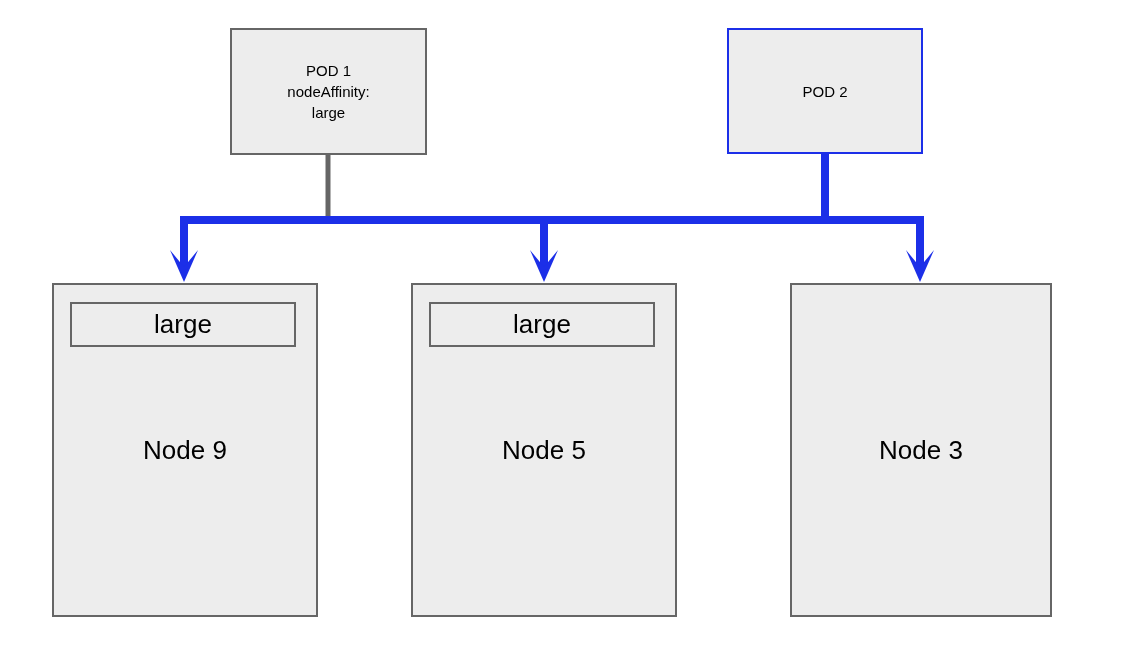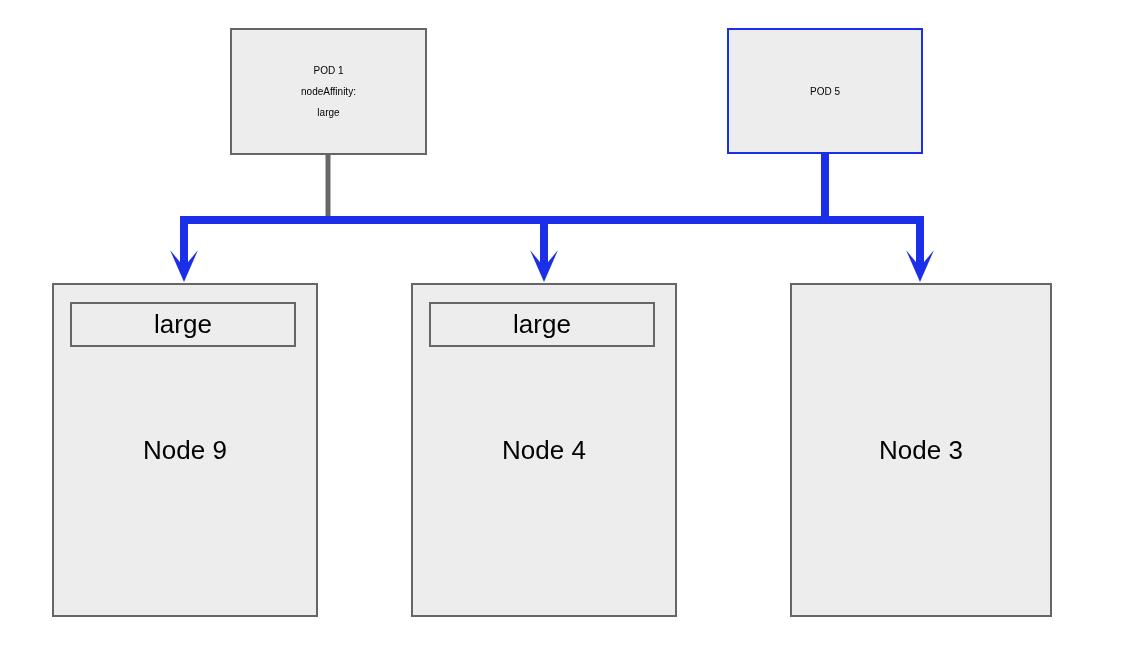--- a/index.html
+++ b/index.html
@@ -26,21 +26,21 @@
     background: #ededed;
     border: 2px solid #666666;
     display: flex;
     align-items: center;
     justify-content: center;
     text-align: center;
     color: #000000;
   }
 
   .pod {
-    font-size: 10px;
+    font-size: 15px;
     line-height: 21px;
   }
   .pod1 { left: 230px; top: 28px;  width: 197px; height: 127px; }
   .pod2 { left: 727px; top: 28px;  width: 196px; height: 126px; border-color: #1c2fe8; }
 
   .node {
     font-size: 26px;
   }
   .node1 { left: 52px;  top: 283px; width: 266px; height: 334px; }
   .node2 { left: 411px; top: 283px; width: 266px; height: 334px; }
@@ -77,34 +77,34 @@
 
   <div class="box pod pod1">
     <div>
       <div>POD 1</div>
       <div>nodeAffinity:</div>
       <div>large</div>
     </div>
   </div>
 
   <div class="box pod pod2">
-    <div>POD 5</div>
+    <div>POD 2</div>
   </div>
 
   <div class="box node node1">
     <div class="node-tag">
       <span>large</span>
     </div>
     <div>Node 9</div>
   </div>
 
   <div class="box node node2">
     <div class="node-tag">
       <span>large</span>
     </div>
-    <div>Node 4</div>
+    <div>Node 5</div>
   </div>
 
   <div class="box node node3">
     <div>Node 3</div>
   </div>
 
 </div>
 
 </body></html>

